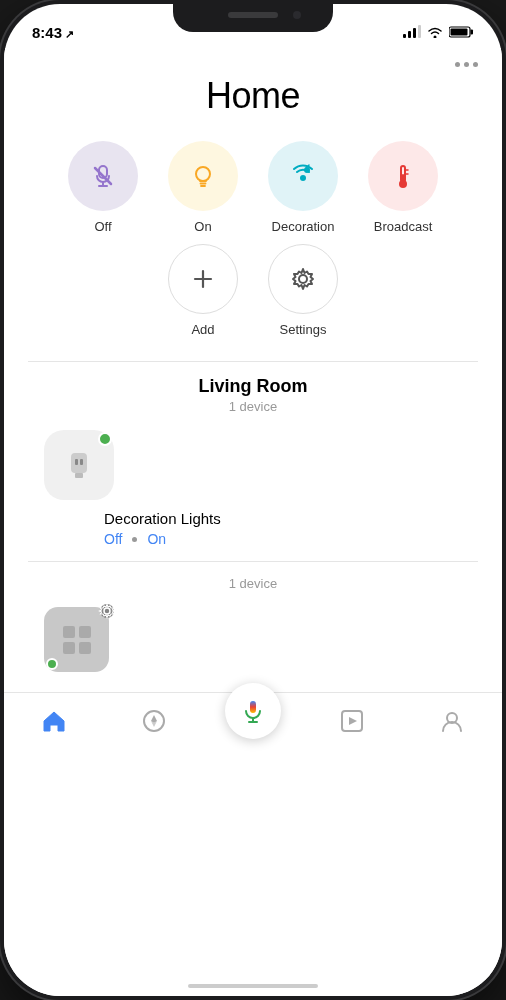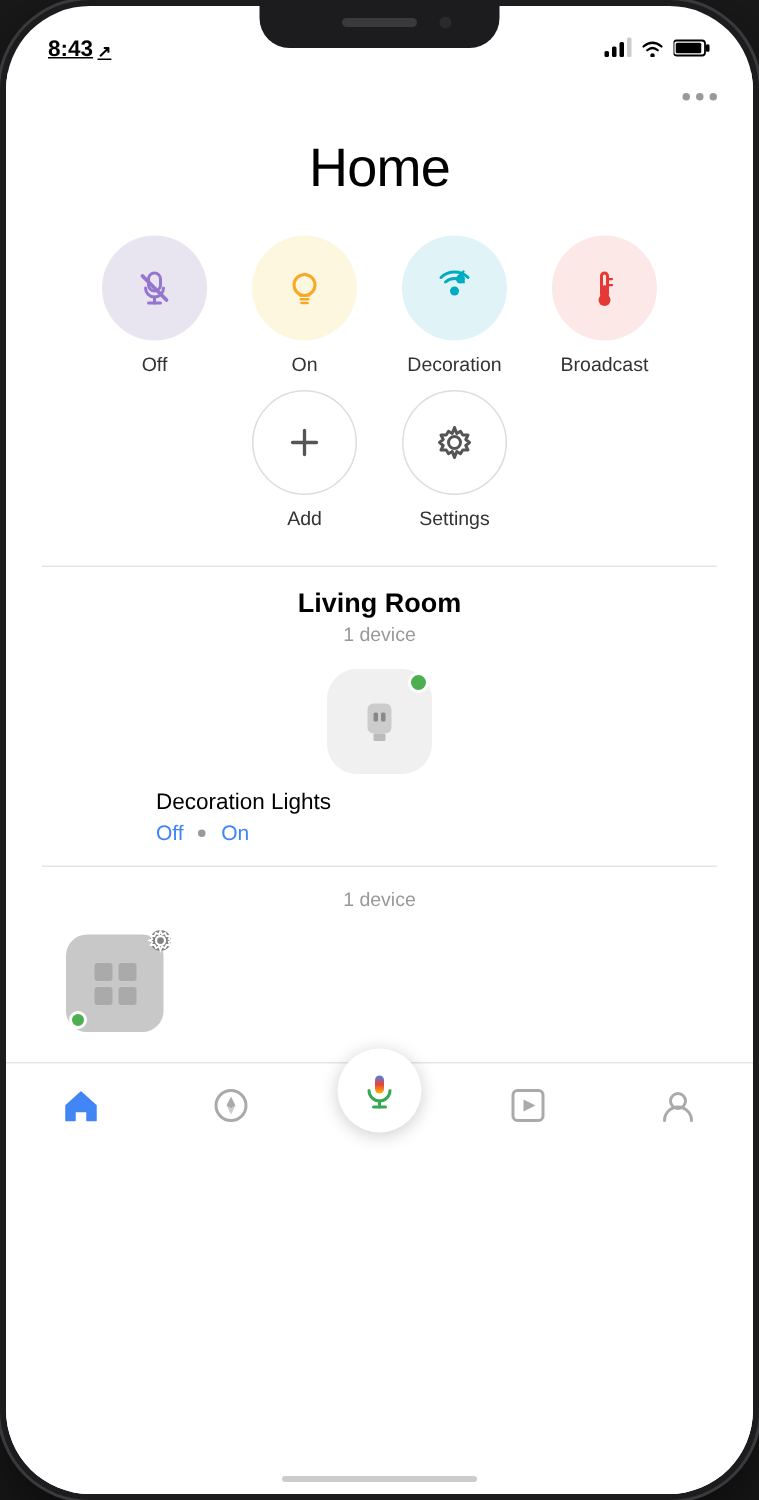--- a/index.html
+++ b/index.html
@@ -61,21 +61,20 @@
       padding: 12px 28px 0 28px;
       z-index: 5;
     }
     .status-time {
       font-size: 15px;
       font-weight: 600;
       color: #000;
       display: flex;
       align-items: flex-end;
       gap: 3px;
-      text-decoration: underline;
     }
     .status-icons {
       display: flex;
       align-items: center;
       gap: 6px;
     }
     .signal-bars {
       display: flex;
       align-items: flex-end;
       gap: 2px;
@@ -110,21 +109,21 @@
       width: 5px; height: 5px;
       background: #999;
       border-radius: 50%;
     }
     
     .page-title {
       text-align: center;
       font-size: 36px;
       font-weight: 400;
       color: #000;
-      margin: 20px 0 24px;
+      margin: 4px 0 24px;
       letter-spacing: -0.5px;
     }
     
     .shortcuts-grid {
       display: flex;
       flex-wrap: wrap;
       justify-content: center;
       gap: 0;
       padding: 0 20px;
       margin-bottom: 10px;
@@ -173,21 +172,21 @@
     .section-sub {
       text-align: center;
       font-size: 13px;
       color: #999;
       margin-bottom: 16px;
     }
     
     .device-card {
       display: flex;
       flex-direction: column;
-      align-items: center;
+      align-items: flex-start;
       padding: 0 40px;
     }
     .device-icon-wrap {
       position: relative;
       width: 70px; height: 70px;
       margin-bottom: 10px;
     }
     .device-plug-icon {
       width: 70px; height: 70px;
       background: #f0f0f0;

